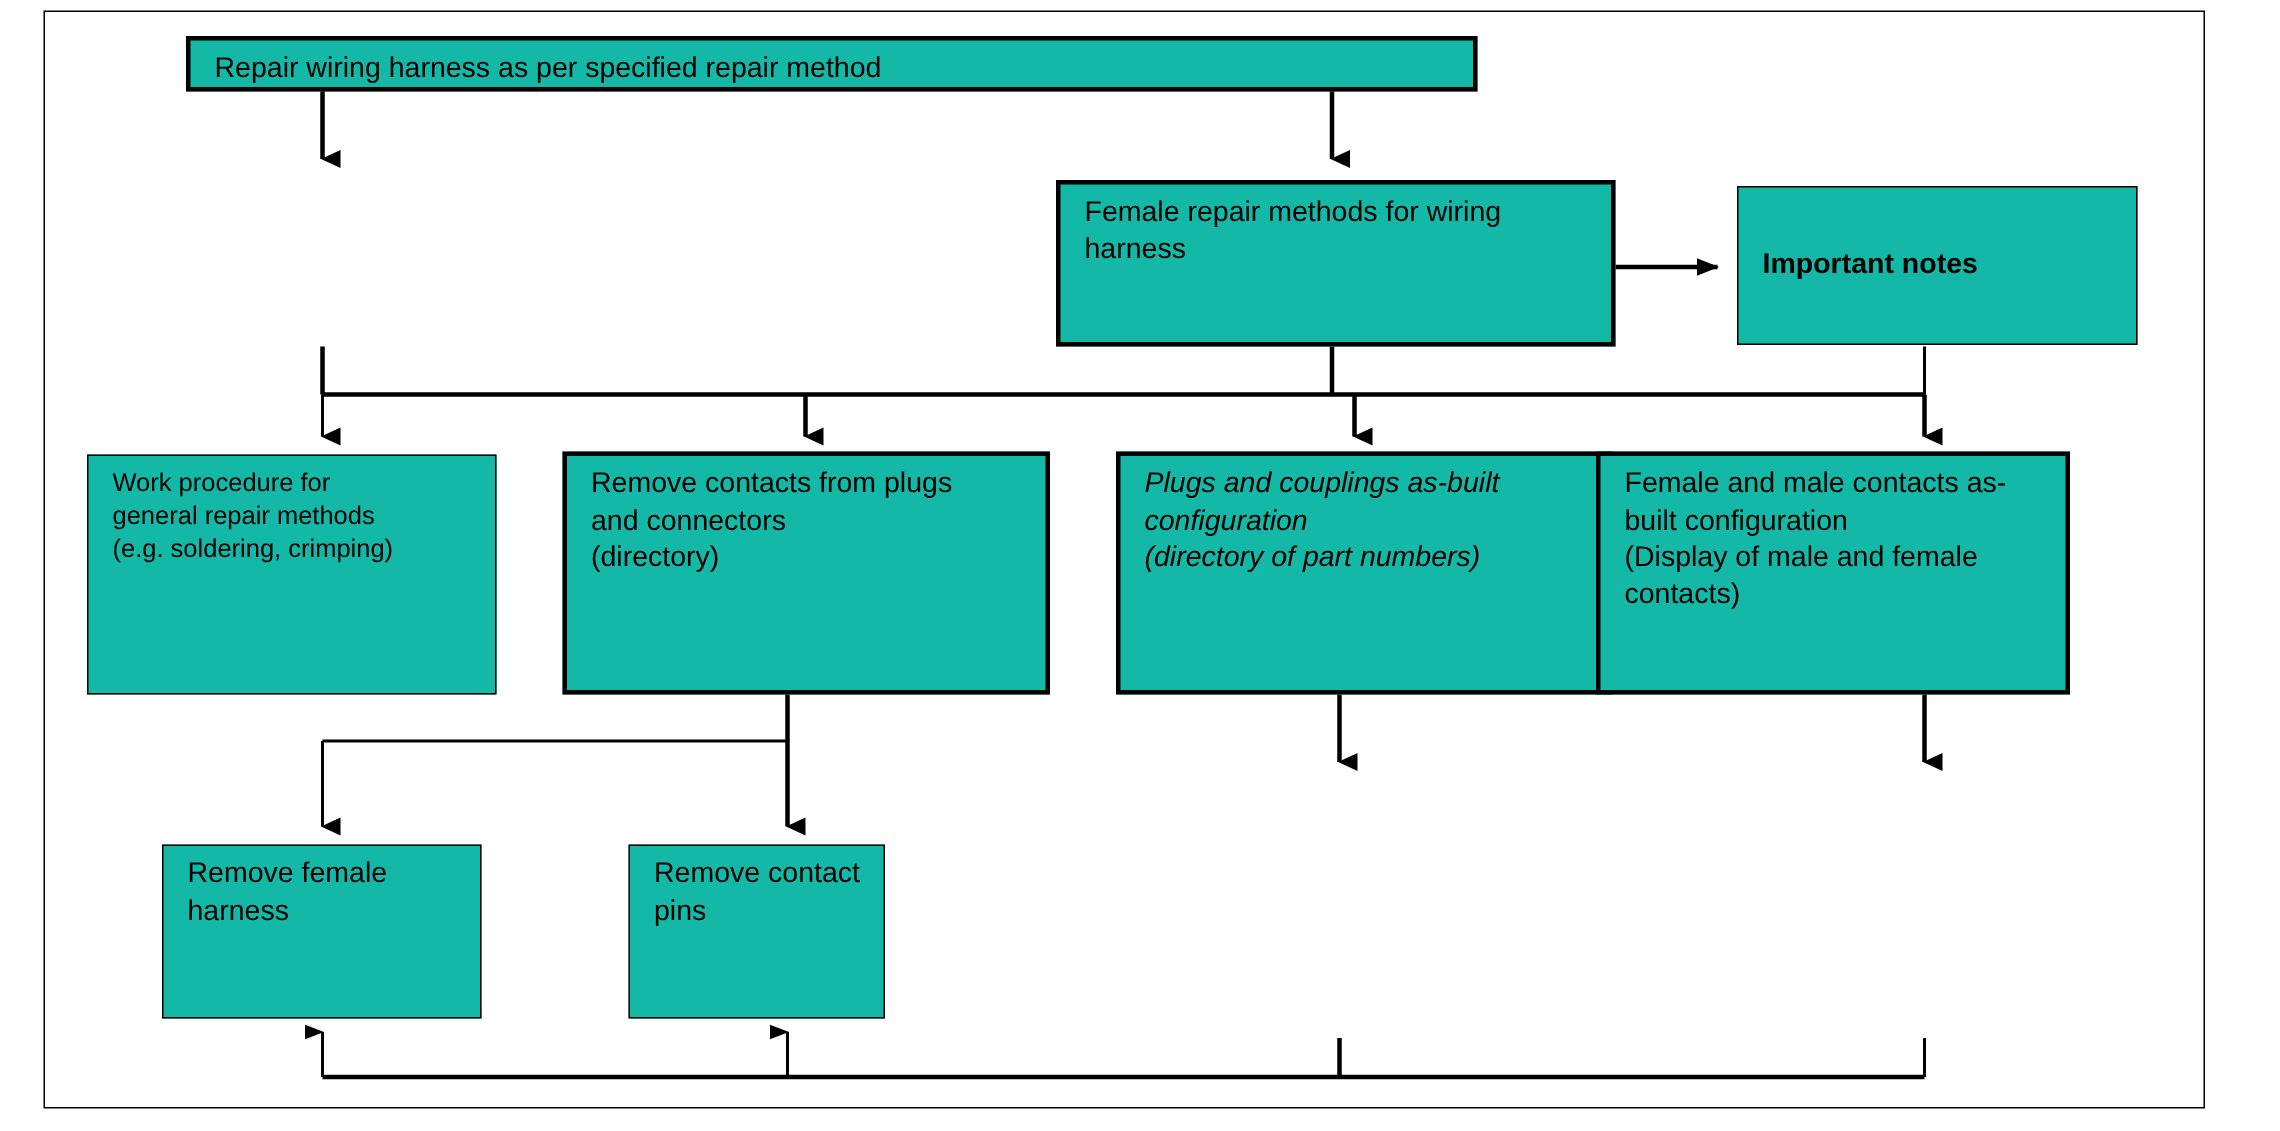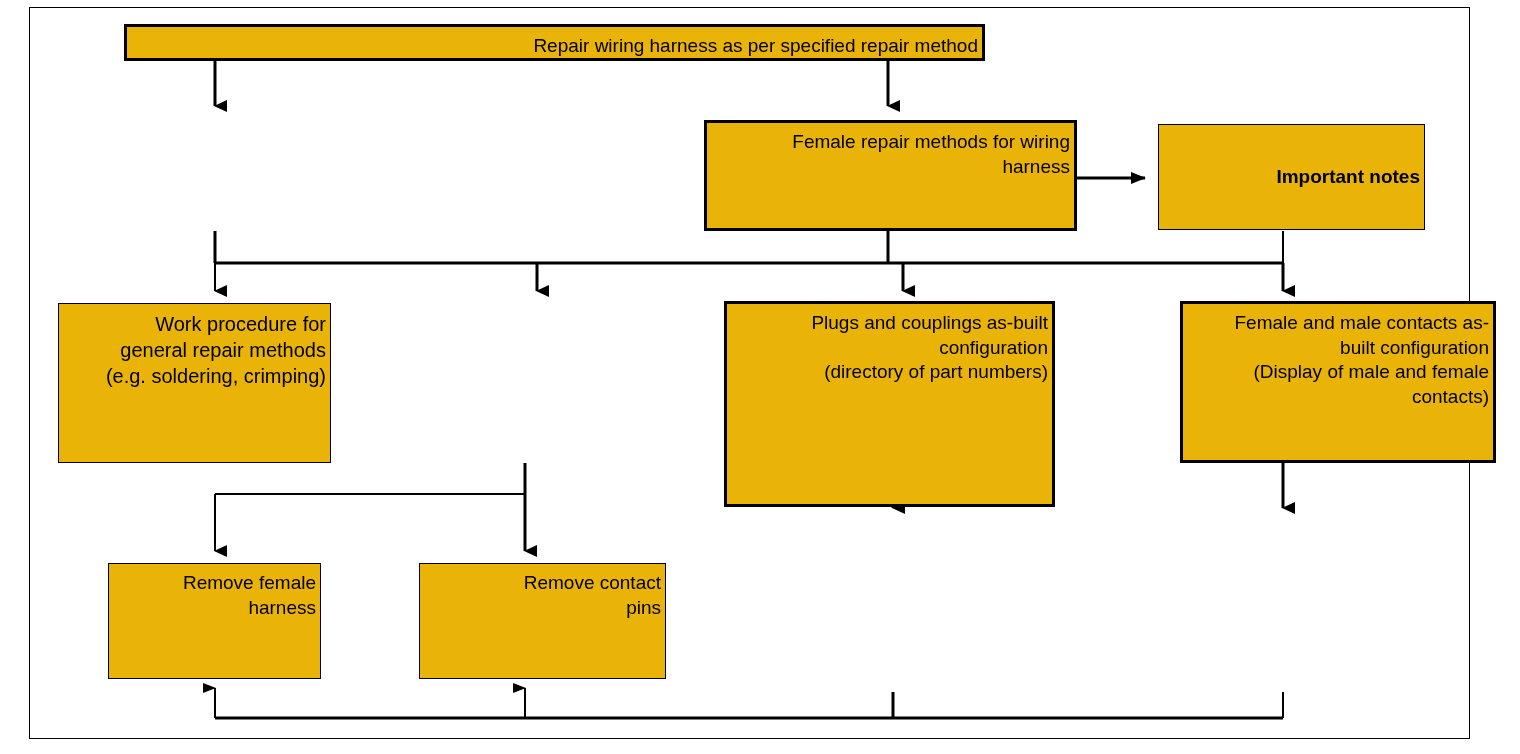--- a/index.html
+++ b/index.html
@@ -27,25 +27,25 @@
     width: 1441px;
     height: 732px;
     border: 1px solid #000000;
     box-sizing: border-box;
     background: transparent;
   }
   
   .node {
     position: absolute;
     box-sizing: border-box;
-    background: #eab308;
+    background: #14b8a6;
     display: flex;
     justify-content: center;
     align-items: flex-start;
-    text-align: right;
+    text-align: left;
     color: #000000;
     line-height: 1.30;
     padding-left: 12px;
   }
   .node .label {
     display: block;
     width: 100%;
     padding: 0 4px;
     white-space: pre-line;
   }
@@ -134,44 +134,49 @@
   <div class="node bw-thick pad-top-sm" style="left:704px; top:120px; width:373px; height:111px;">
     <span class="label" style="font-size:19px;">Female repair methods for wiring
 harness</span>
   </div>
 
   <div class="node bw-thin center-mid bold" style="left:1158px; top:124px; width:267px; height:106px;">
     <span class="label" style="font-size:19px;">Important notes</span>
   </div>
 
   <div class="node bw-thin pad-top-sm" style="left:58px; top:303px; width:273px; height:160px;">
-    <span class="label" style="font-size:20px;">Work procedure for
+    <span class="label" style="font-size:17px;">Work procedure for
 general repair methods
 (e.g. soldering, crimping)</span>
   </div>
 
+  <div class="node bw-thick pad-top-sm" style="left:375px; top:301px; width:325px; height:162px;">
+    <span class="label" style="font-size:19px;">Remove contacts from plugs
+and connectors
+(directory)</span>
+  </div>
 
-  <div class="node bw-thick pad-top-sm" style="left:724px; top:301px; width:331px; height:206px;">
+  <div class="node bw-thick pad-top-sm" style="left:744px; top:301px; width:331px; height:162px;font-style:italic;">
     <span class="label" style="font-size:19px;">Plugs and couplings as-built
 configuration
 (directory of part numbers)</span>
   </div>
 
-  <div class="node bw-thick pad-top-sm" style="left:1180px; top:301px; width:316px; height:162px;">
+  <div class="node bw-thick pad-top-sm" style="left:1064px; top:301px; width:316px; height:162px;">
     <span class="label" style="font-size:19px;">Female and male contacts as-
 built configuration
 (Display of male and female
 contacts)</span>
   </div>
 
   <div class="node bw-thin pad-top-sm" style="left:108px; top:563px; width:213px; height:116px;">
     <span class="label" style="font-size:19px;">Remove female
 harness</span>
   </div>
 
-  <div class="node bw-thin pad-top-sm" style="left:419px; top:563px; width:247px; height:116px;">
+  <div class="node bw-thin pad-top-sm" style="left:419px; top:563px; width:171px; height:116px;">
     <span class="label" style="font-size:19px;">Remove contact
 pins</span>
   </div>
 
 
 
 </div>
 
 </body></html>

